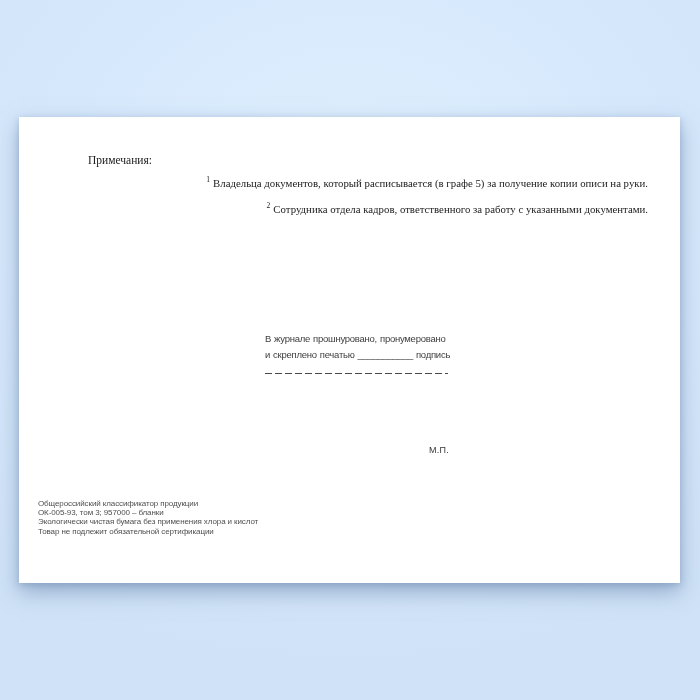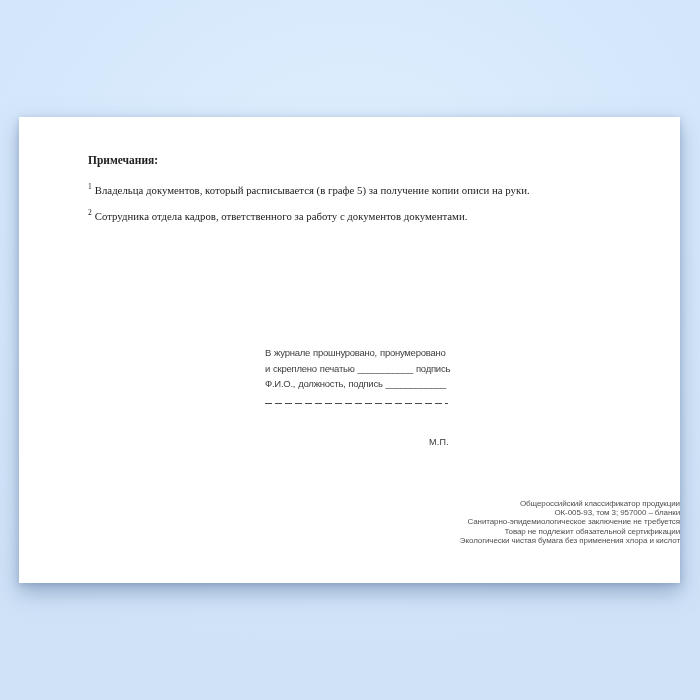--- a/index.html
+++ b/index.html
@@ -28,72 +28,73 @@
   .notes {
     position: absolute;
     left: 69px;
     top: 37px;
     width: 560px;
     font-family: "Liberation Serif", "DejaVu Serif", serif;
     color: #212121;
   }
   .notes-heading {
     font-size: 11.5px;
-    font-weight: bold;
-    margin-bottom: 18px;
+    font-weight: normal;
+    margin-bottom: 11px;
     white-space: nowrap;
   }
   .footnote {
     font-size: 10.8px;
     margin-bottom: 14px;
     white-space: nowrap;
+    text-align: right;
   }
   .footnote sup {
     font-size: 7.5px;
     margin-right: 3px;
     line-height: 0;
   }
   
   .cert {
     position: absolute;
     left: 246px;
-    top: 228px;
+    top: 214px;
     width: 186px;
     font-family: "Liberation Sans", "DejaVu Sans", sans-serif;
     font-size: 9.5px;
     letter-spacing: -0.25px;
     word-spacing: 0.6px;
     color: #3d3d3d;
   }
   .cert-line {
     line-height: 15.5px;
     white-space: nowrap;
   }
   .dashed-rule {
     margin-top: 11px;
     width: 183px;
     height: 1.2px;
     background: repeating-linear-gradient(90deg, #4a4a4a 0 7px, transparent 7px 10px);
   }
   .stamp {
     position: absolute;
     left: 410px;
-    top: 320px;
+    top: 328px;
     font-family: "Liberation Sans", "DejaVu Sans", sans-serif;
     font-size: 9px;
     letter-spacing: 0.3px;
     color: #353535;
   }
   
   .print-footer {
     position: absolute;
     left: 19px;
     right: 0;
     top: 382px;
-    text-align: right;
+    text-align: left;
     font-family: "Liberation Sans", "DejaVu Sans", sans-serif;
     font-size: 8px;
     line-height: 9.2px;
     letter-spacing: -0.1px;
     color: #4f4f4f;
   }
 </style>
 </head>
 <body>
 
@@ -101,35 +102,33 @@
   <div class="paper">
 
     <div class="notes">
       <div class="notes-heading">Примечания:</div>
 
       <div class="footnote">
         <sup>1</sup><span>Владельца документов, который расписывается (в графе 5) за получение копии описи на руки.</span>
       </div>
 
       <div class="footnote">
-        <sup>2</sup><span>Сотрудника отдела кадров, ответственного за работу с документов документами.</span>
+        <sup>2</sup><span>Сотрудника отдела кадров, ответственного за работу с указанными документами.</span>
       </div>
     </div>
 
     <div class="cert">
       <div class="cert-line">В журнале прошнуровано, пронумеровано</div>
       <div class="cert-line">и скреплено печатью ___________ подпись</div>
-      <div class="cert-line">Ф.И.О., должность, подпись ____________</div>
       <div class="dashed-rule"></div>
     </div>
 
     <div class="stamp">М.П.</div>
 
     <div class="print-footer">
       <div>Общероссийский классификатор продукции</div>
       <div>ОК-005-93, том 3; 957000 – бланки</div>
-      <div>Санитарно-эпидемиологическое заключение не требуется</div>
+      <div>Экологически чистая бумага без применения хлора и кислот</div>
       <div>Товар не подлежит обязательной сертификации</div>
-      <div>Экологически чистая бумага без применения хлора и кислот</div>
     </div>
 
   </div>
 </div>
 
 </body></html>

